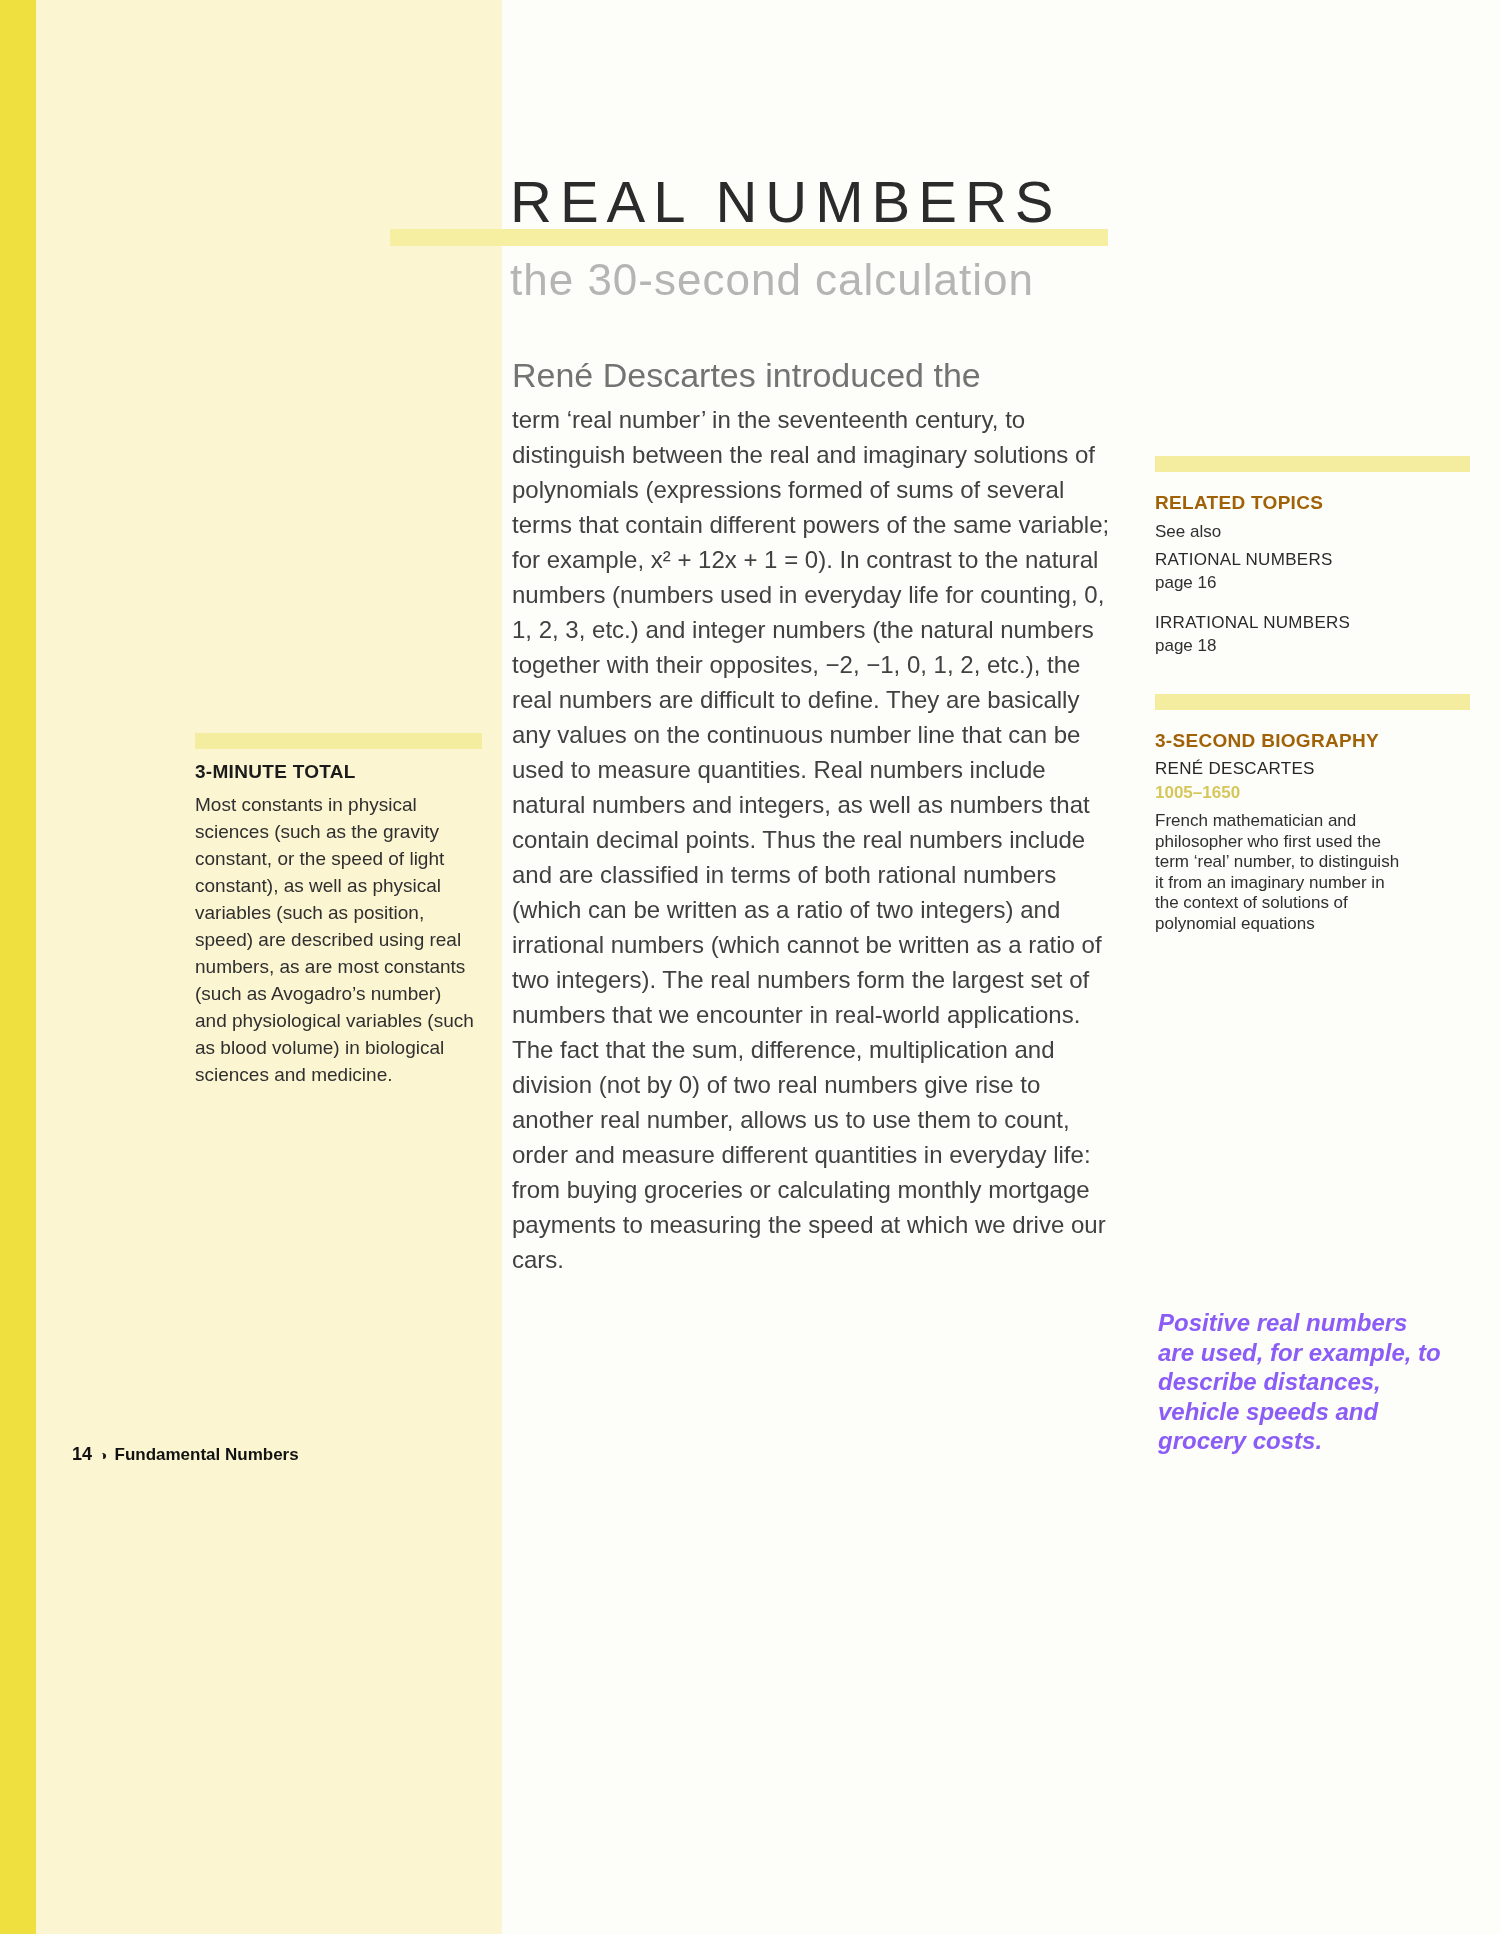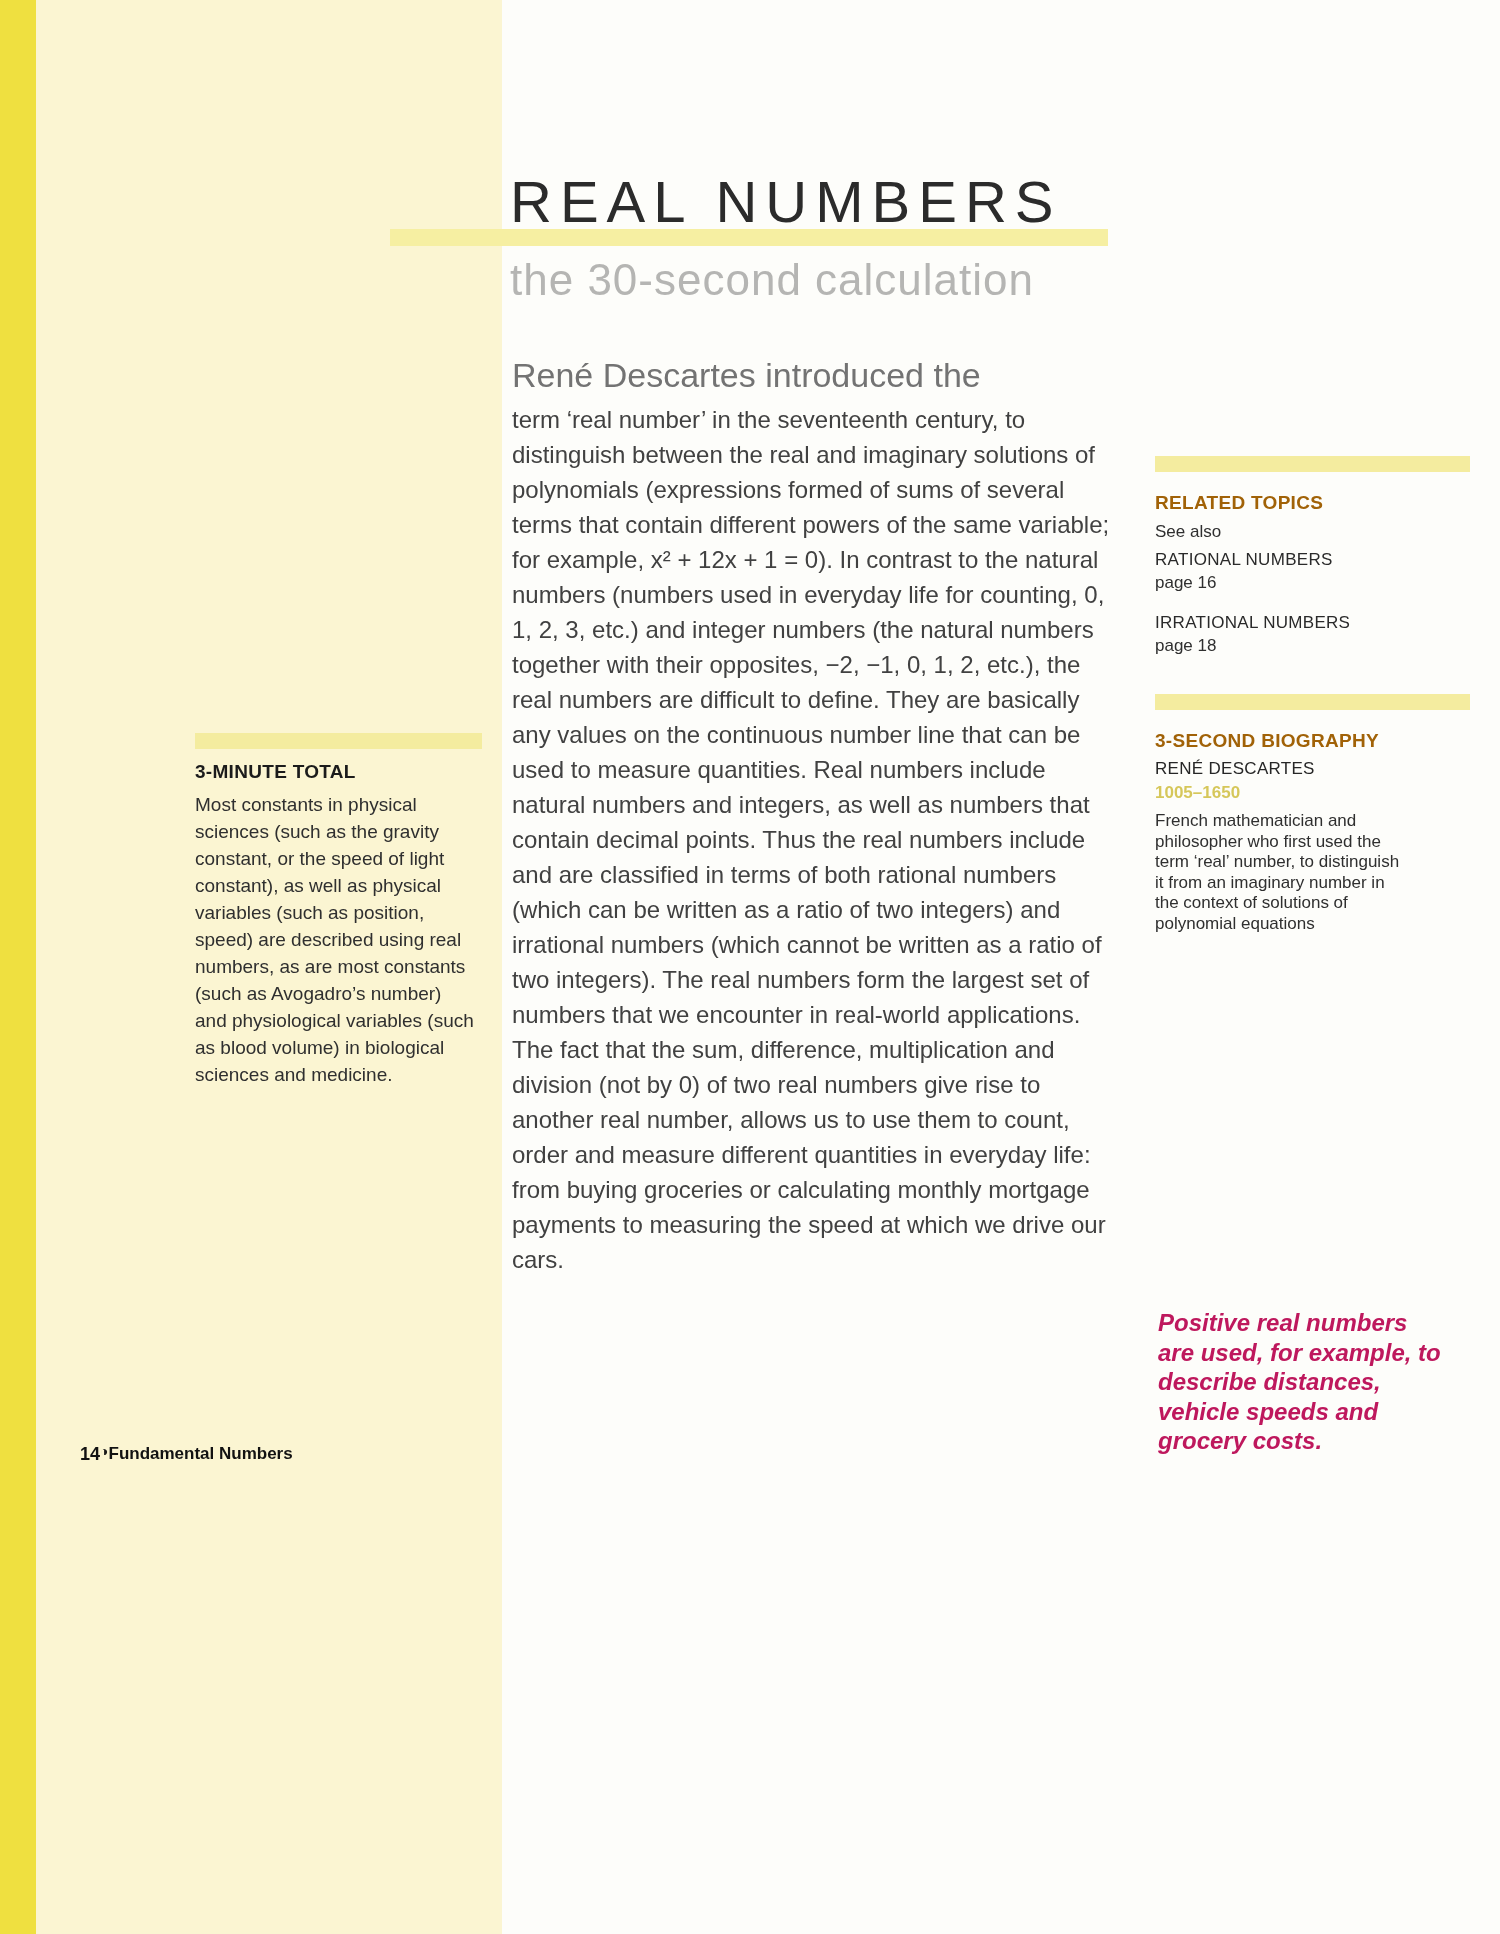--- a/index.html
+++ b/index.html
@@ -141,27 +141,28 @@
     font-size: 17px;
     color: #2a2a2a;
   }
   .caption {
     position: absolute; left: 1158px; top: 1308px;
     width: 285px;
     font-size: 24px;
     line-height: 29.5px;
     font-weight: bold;
     font-style: italic;
-    color: #be185d;
+    color: #8b5cf6;
   }
   
   .footer {
-    position: absolute; left: 80px; top: 1444px;
+    position: absolute; left: 72px; top: 1444px;
     display: flex;
-    align-items: flex-start;
+    align-items: center;
+    gap: 7px;
     color: #121212;
   }
   .footer-num {
     font-size: 18px;
     font-weight: bold;
   }
   .footer-icon {
     font-size: 14px;
     line-height: 1;
     color: #1a1a1a;

